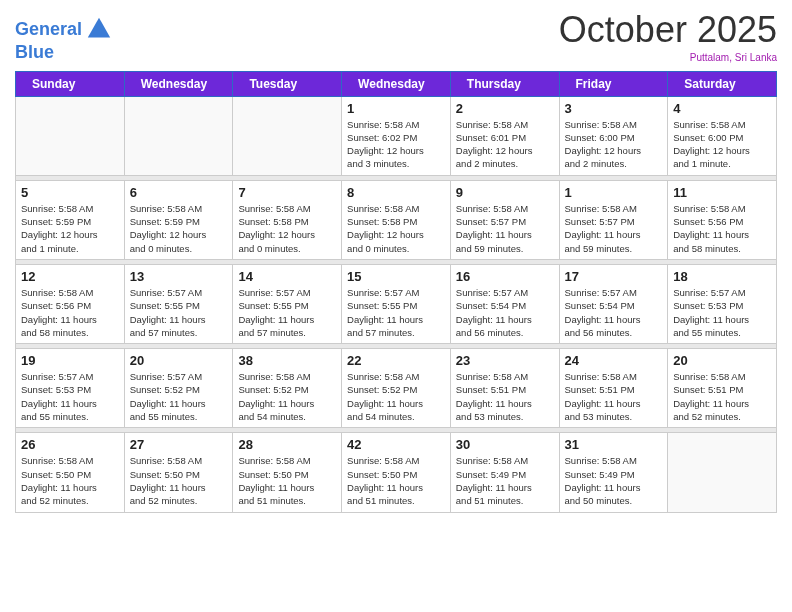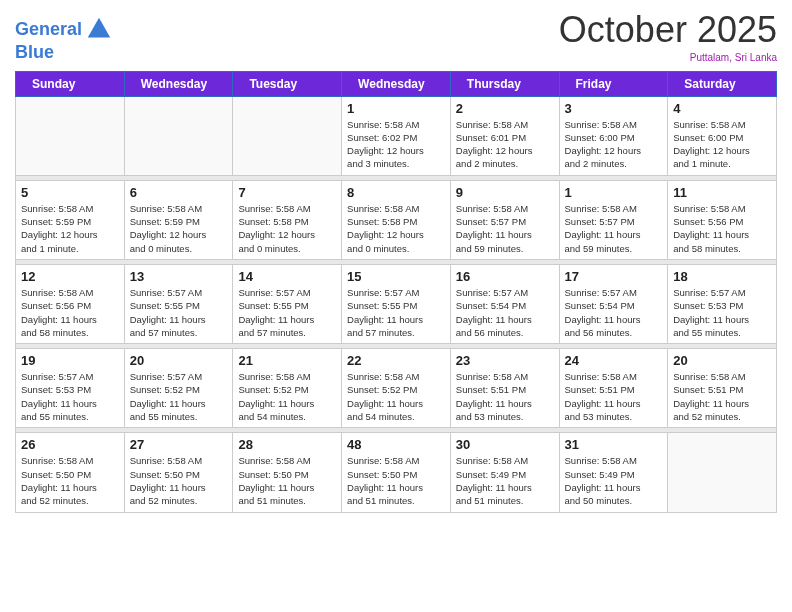--- a/index.html
+++ b/index.html
@@ -285,21 +285,21 @@
             <div class="day-info">and 55 minutes.</div>
           </td>
           <td>
             <span class="day-number">20</span>
             <div class="day-info">Sunrise: 5:57 AM</div>
             <div class="day-info">Sunset: 5:52 PM</div>
             <div class="day-info">Daylight: 11 hours</div>
             <div class="day-info">and 55 minutes.</div>
           </td>
           <td>
-            <span class="day-number">21</span>
+            <span class="day-number">38</span>
             <div class="day-info">Sunrise: 5:58 AM</div>
             <div class="day-info">Sunset: 5:52 PM</div>
             <div class="day-info">Daylight: 11 hours</div>
             <div class="day-info">and 54 minutes.</div>
           </td>
           <td>
             <span class="day-number">22</span>
             <div class="day-info">Sunrise: 5:58 AM</div>
             <div class="day-info">Sunset: 5:52 PM</div>
             <div class="day-info">Daylight: 11 hours</div>
@@ -346,21 +346,21 @@
             <div class="day-info">and 52 minutes.</div>
           </td>
           <td>
             <span class="day-number">28</span>
             <div class="day-info">Sunrise: 5:58 AM</div>
             <div class="day-info">Sunset: 5:50 PM</div>
             <div class="day-info">Daylight: 11 hours</div>
             <div class="day-info">and 51 minutes.</div>
           </td>
           <td>
-            <span class="day-number">48</span>
+            <span class="day-number">42</span>
             <div class="day-info">Sunrise: 5:58 AM</div>
             <div class="day-info">Sunset: 5:50 PM</div>
             <div class="day-info">Daylight: 11 hours</div>
             <div class="day-info">and 51 minutes.</div>
           </td>
           <td>
             <span class="day-number">30</span>
             <div class="day-info">Sunrise: 5:58 AM</div>
             <div class="day-info">Sunset: 5:49 PM</div>
             <div class="day-info">Daylight: 11 hours</div>

